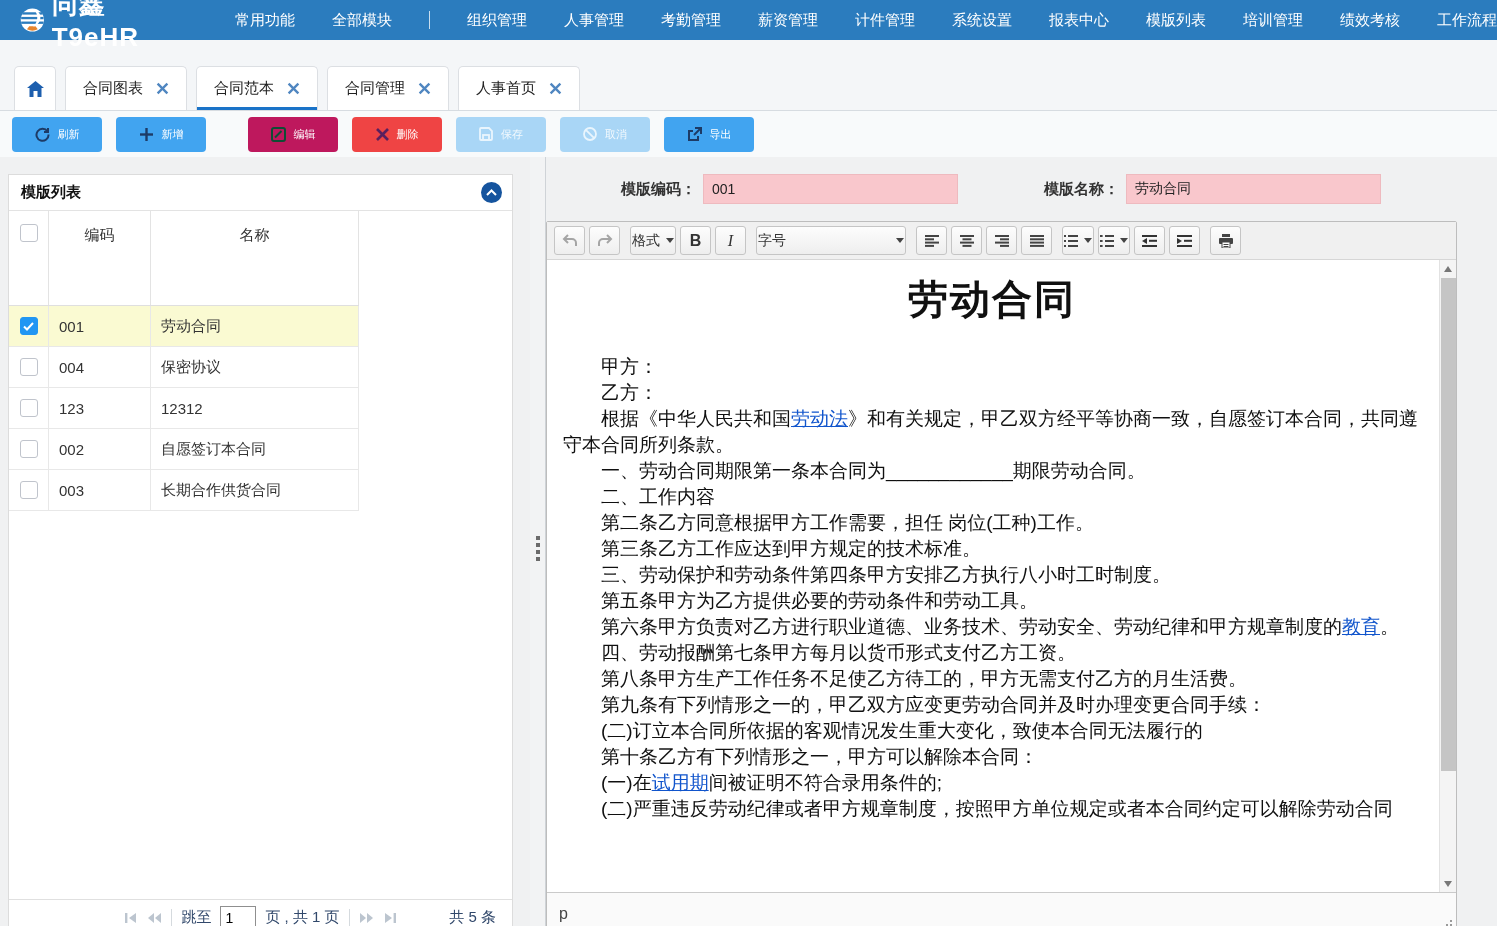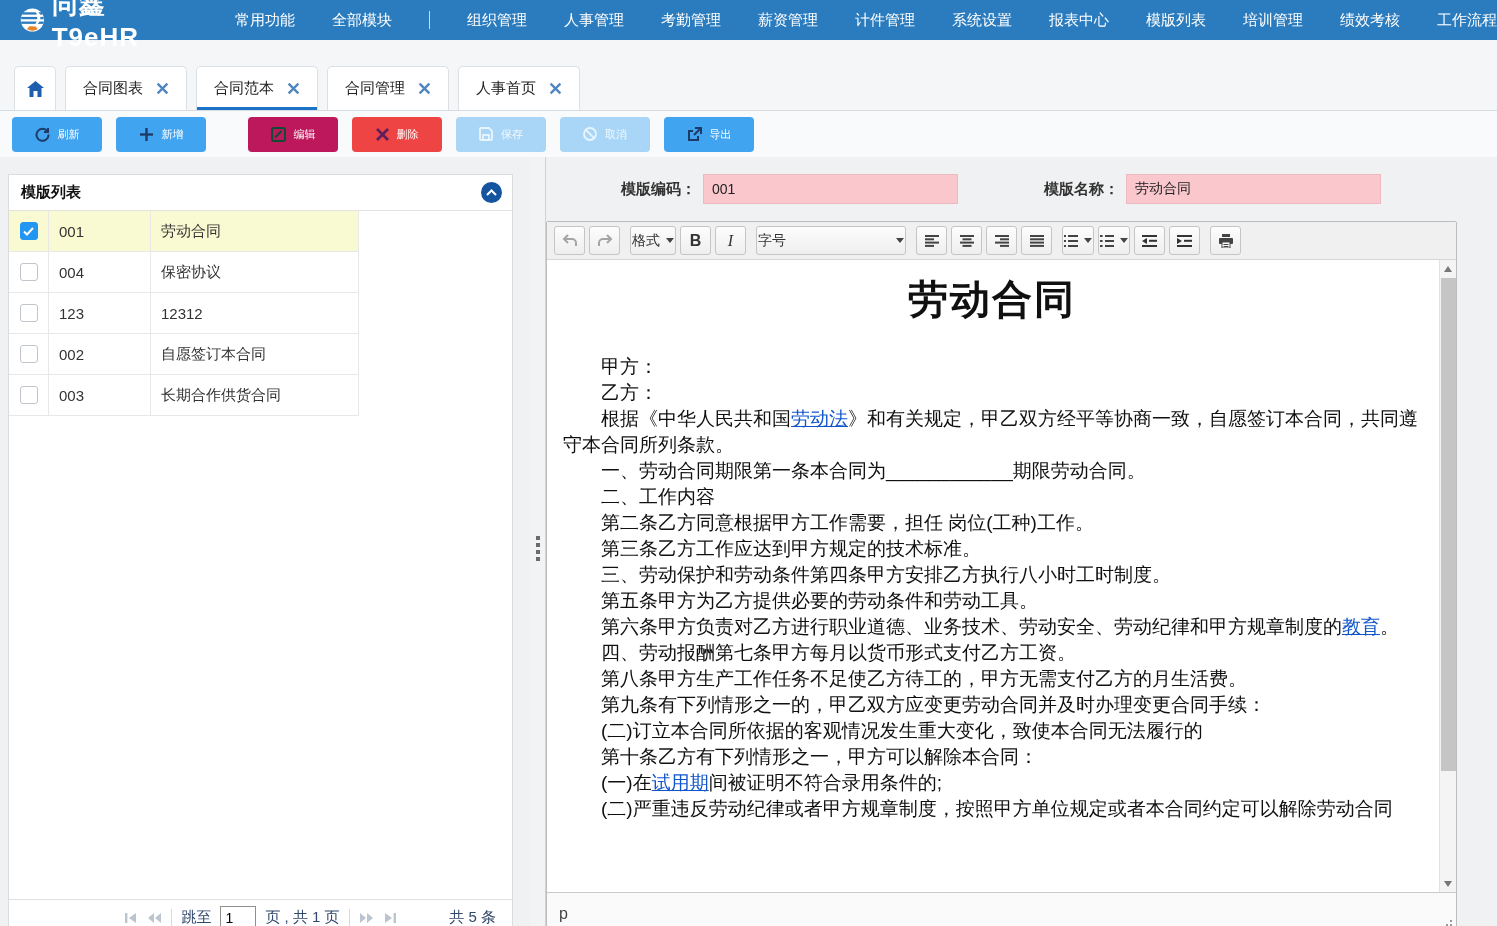--- a/index.html
+++ b/index.html
@@ -235,20 +235,27 @@
   <div class="main">
 
     <div class="left-panel">
       <div class="panel-header">
         <span class="panel-title">模版列表</span>
         <span class="collapse-btn">
           <svg width="11" height="7" viewBox="0 0 11 7" fill="none" stroke="#ffffff" stroke-width="2">
             <polyline points="1,6 5.5,1.5 10,6"></polyline>
           </svg>
         </span>
+      </div>
+      <div class="grid-header">
+        <div class="gh-cell col-check">
+          <span class="checkbox"></span>
+        </div>
+        <div class="gh-cell col-code">编码</div>
+        <div class="gh-cell col-name">名称</div>
       </div>
       <div class="grid-body">
           <div class="grid-row selected">
             <div class="col-check">
               <span class="checkbox checked">
                 <svg width="11" height="9" viewBox="0 0 11 9" fill="none" stroke="#ffffff" stroke-width="2">
                   <polyline points="1,4.5 4,7.5 10,1"></polyline>
                 </svg>
               </span>
             </div>

